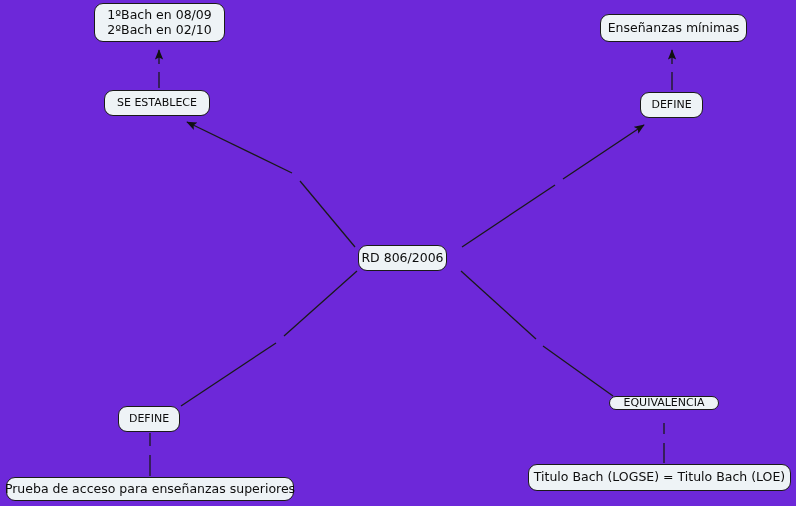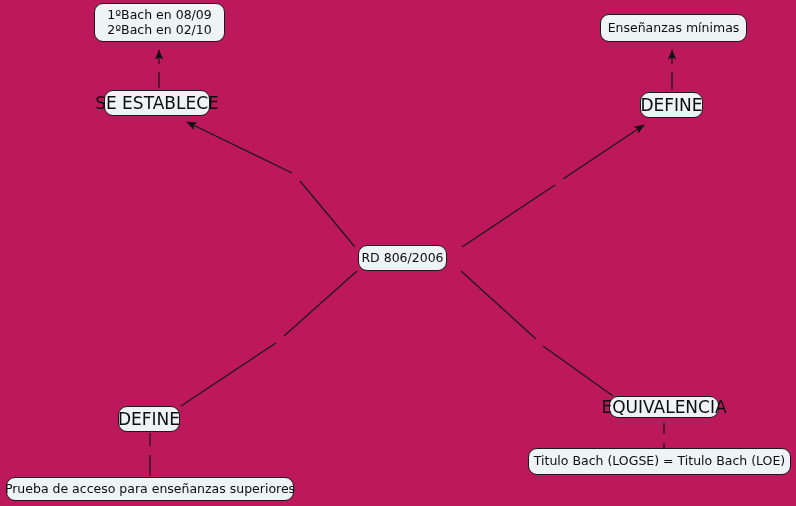--- a/index.html
+++ b/index.html
@@ -7,21 +7,21 @@
     padding: 0;
     background: #ffffff;
   }
   body {
     font-family: "DejaVu Sans", sans-serif;
   }
   #canvas {
     position: relative;
     width: 796px;
     height: 506px;
-    background: #be185d;
+    background: #6d28d9;
     overflow: hidden;
   }
   #edge-layer {
     position: absolute;
     left: 0;
     top: 0;
     width: 796px;
     height: 506px;
     pointer-events: none;
   }
@@ -41,31 +41,31 @@
     white-space: nowrap;
     z-index: 2;
   }
   .node-line {
     display: block;
   }
   .concept {
     font-size: 12.5px;
   }
   .linkphrase {
-    font-size: 17px;
+    font-size: 11px;
   }
   .n-bach      { left: 94px;  top: 3px;   width: 131px; height: 39px; }
   .n-minimas   { left: 600px; top: 14px;  width: 147px; height: 28px; }
   .n-establece { left: 104px; top: 90px;  width: 106px; height: 26px; }
   .n-define-tr { left: 640px; top: 92px;  width: 63px;  height: 26px; }
   .n-rd        { left: 358px; top: 245px; width: 89px; height: 26px; }
   .n-define-bl { left: 118px; top: 406px; width: 62px;  height: 26px; }
-  .n-equiv     { left: 609px; top: 396px; width: 110px; height: 22px; }
+  .n-equiv     { left: 609px; top: 396px; width: 110px; height: 14px; }
   .n-prueba    { left: 6px;   top: 477px; width: 288px; height: 24px; }
-  .n-titulo    { left: 528px; top: 448px; width: 263px; height: 27px; }
+  .n-titulo    { left: 528px; top: 464px; width: 263px; height: 27px; }
 </style>
 </head>
 <body>
 
 <div id="canvas">
 
   <svg id="edge-layer" width="796" height="506" viewBox="0 0 796 506">
     <defs>
       <marker id="arrowhead" markerWidth="9" markerHeight="9" refX="7.4" refY="3.2" orient="auto" markerUnits="strokeWidth">
         <path d="M0,0 L8,3.2 L0,6.4 L1.7,3.2 Z" fill="#111111"></path>

